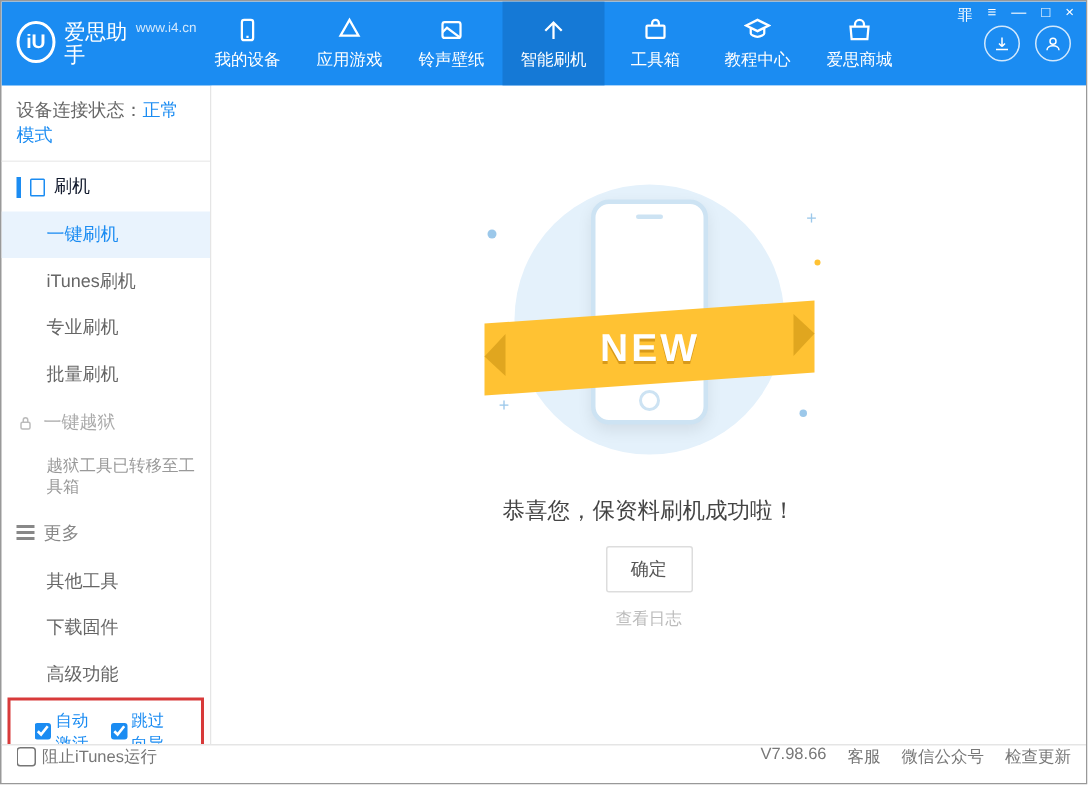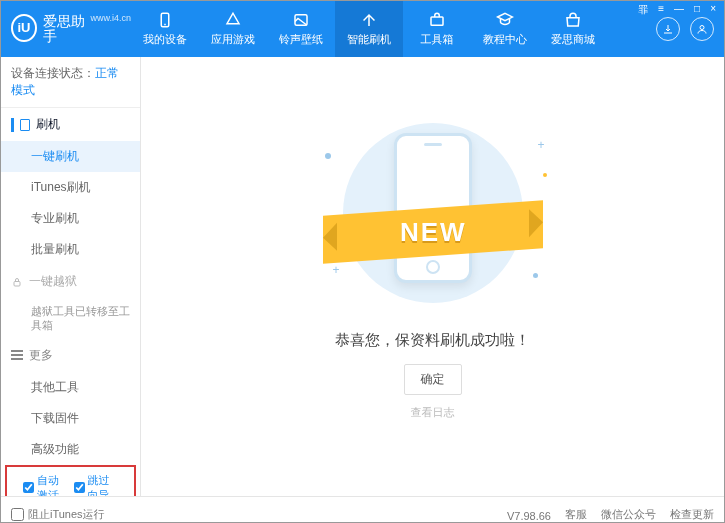--- a/index.html
+++ b/index.html
@@ -43,21 +43,21 @@
 .chk input{accent-color:#1b8cf2;width:11px;height:11px;}
 
 
 .main{flex:1;display:flex;flex-direction:column;align-items:center;justify-content:center;background:#fff;position:relative;}
 .illus{width:260px;height:200px;position:relative;margin-top:-20px;}
 .msg{font-size:15px;color:#444;margin-top:18px;}
 .ok-btn{margin-top:14px;border:1px solid #ddd;background:#fff;padding:6px 16px;font-size:12px;color:#555;cursor:pointer;border-radius:2px;}
 .log-link{margin-top:10px;font-size:11px;color:#bbb;cursor:pointer;}
 
 
-.footer{height:26px;border-top:1px solid #e5e5e5;display:flex;align-items:flex-end;font-size:11px;color:#777;padding:0 10px;}
+.footer{height:26px;border-top:1px solid #e5e5e5;display:flex;align-items:flex-start;font-size:11px;color:#777;padding:0 10px;}
 .footer .fchk{display:flex;align-items:center;gap:4px;}
 .footer .spacer{flex:1;}
 .footer .flink{margin-left:14px;cursor:pointer;}
 
 
 .circle-bg{position:absolute;width:180px;height:180px;border-radius:50%;background:#e4f1fb;left:40px;top:10px;}
 .phone{position:absolute;width:78px;height:150px;background:#fff;border:3px solid #cde3f3;border-radius:12px;left:91px;top:20px;box-shadow:0 4px 10px rgba(0,0,0,.08);}
 .phone::before{content:"";position:absolute;top:7px;left:50%;transform:translateX(-50%);width:18px;height:3px;background:#cde3f3;border-radius:2px;}
 .phone::after{content:"";position:absolute;bottom:6px;left:50%;transform:translateX(-50%);width:10px;height:10px;border:2px solid #cde3f3;border-radius:50%;}
 .ribbon{position:absolute;left:20px;top:95px;width:220px;height:48px;background:#ffc233;transform:skewY(-4deg);display:flex;align-items:center;justify-content:center;}

